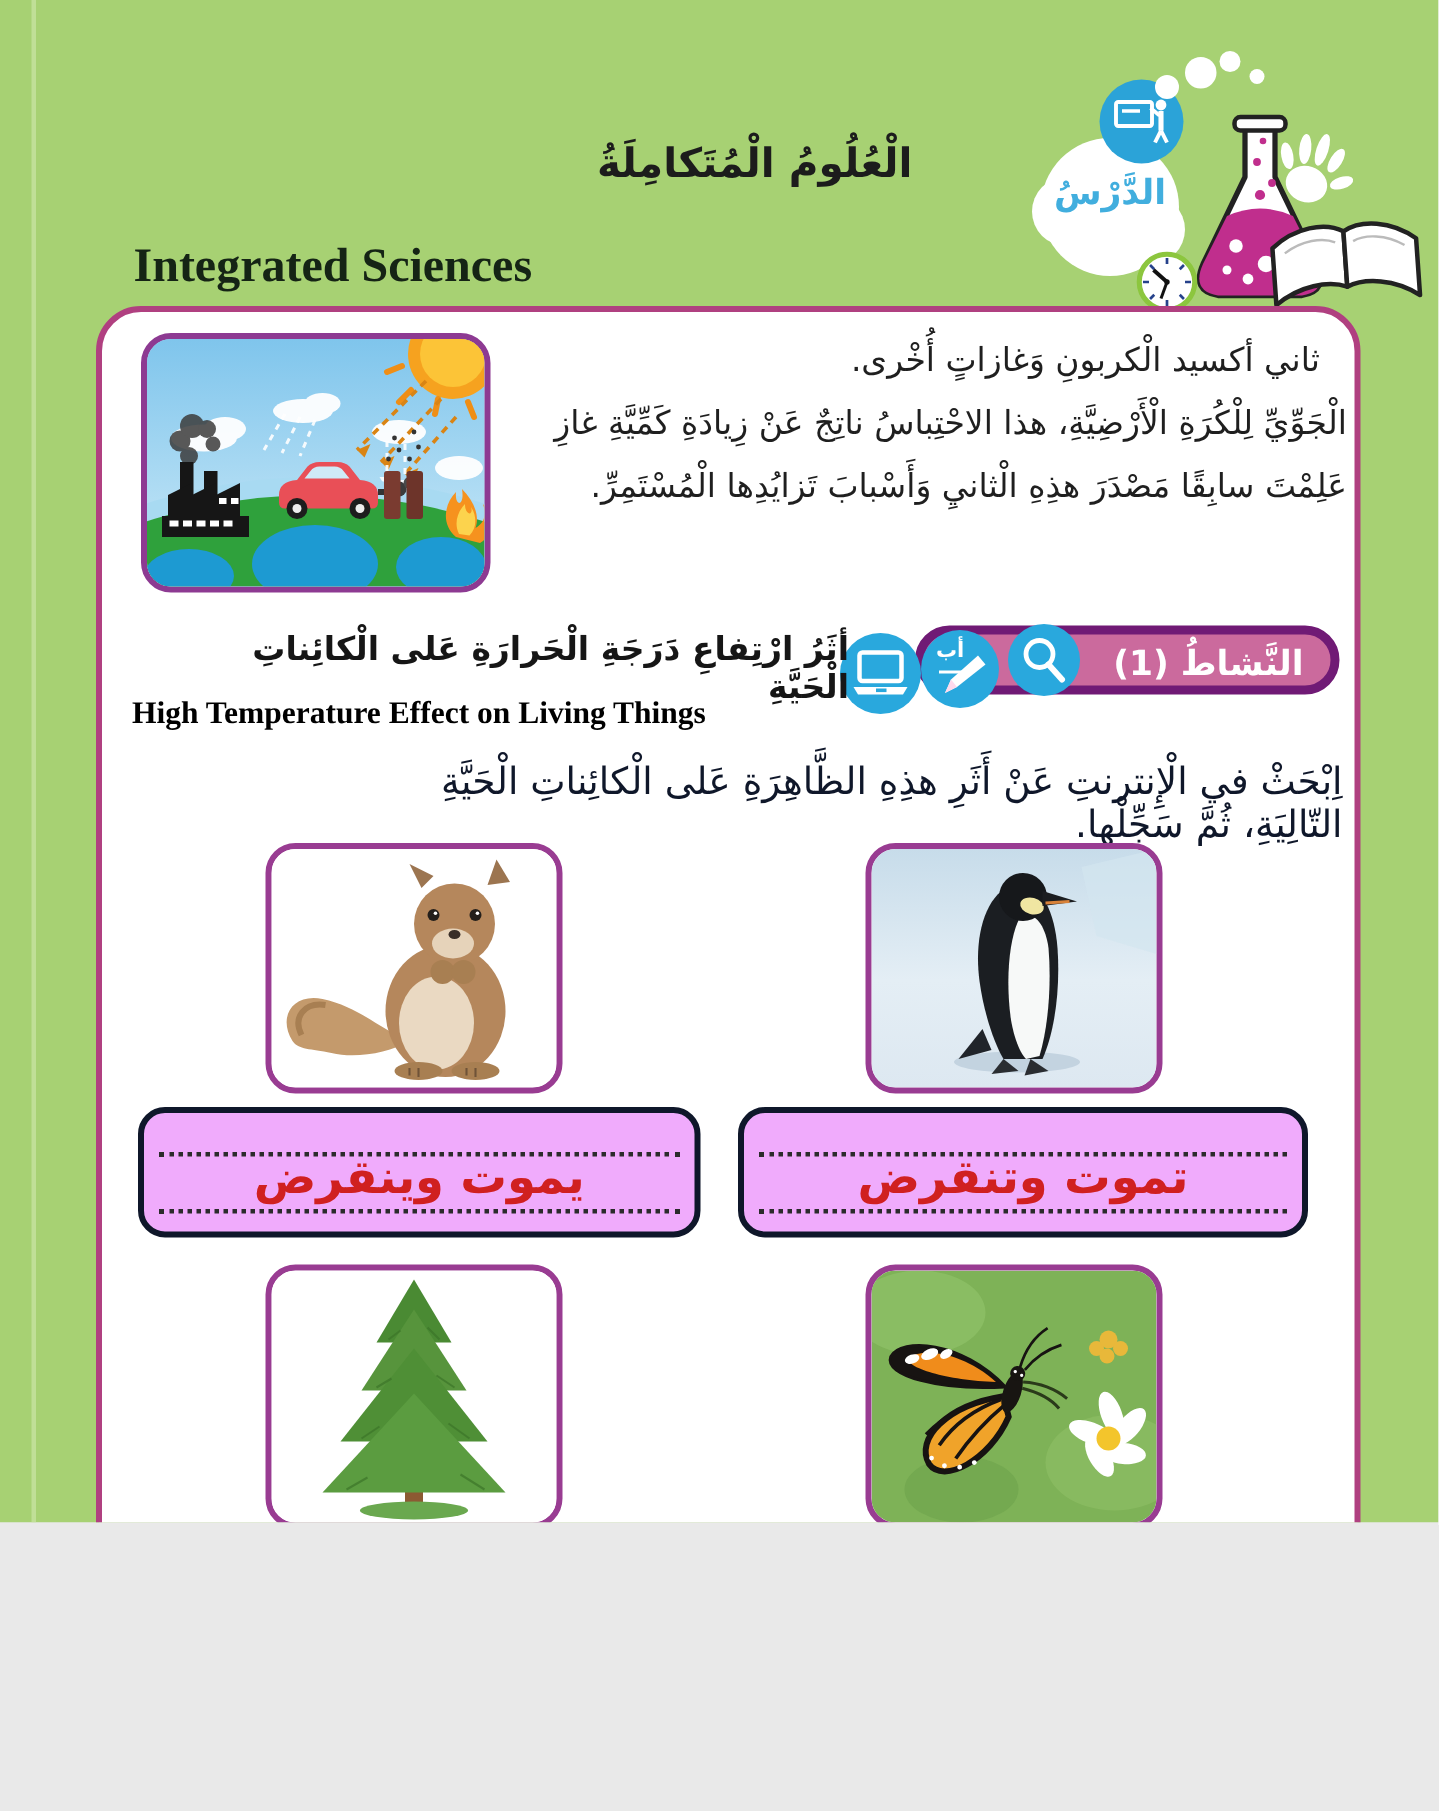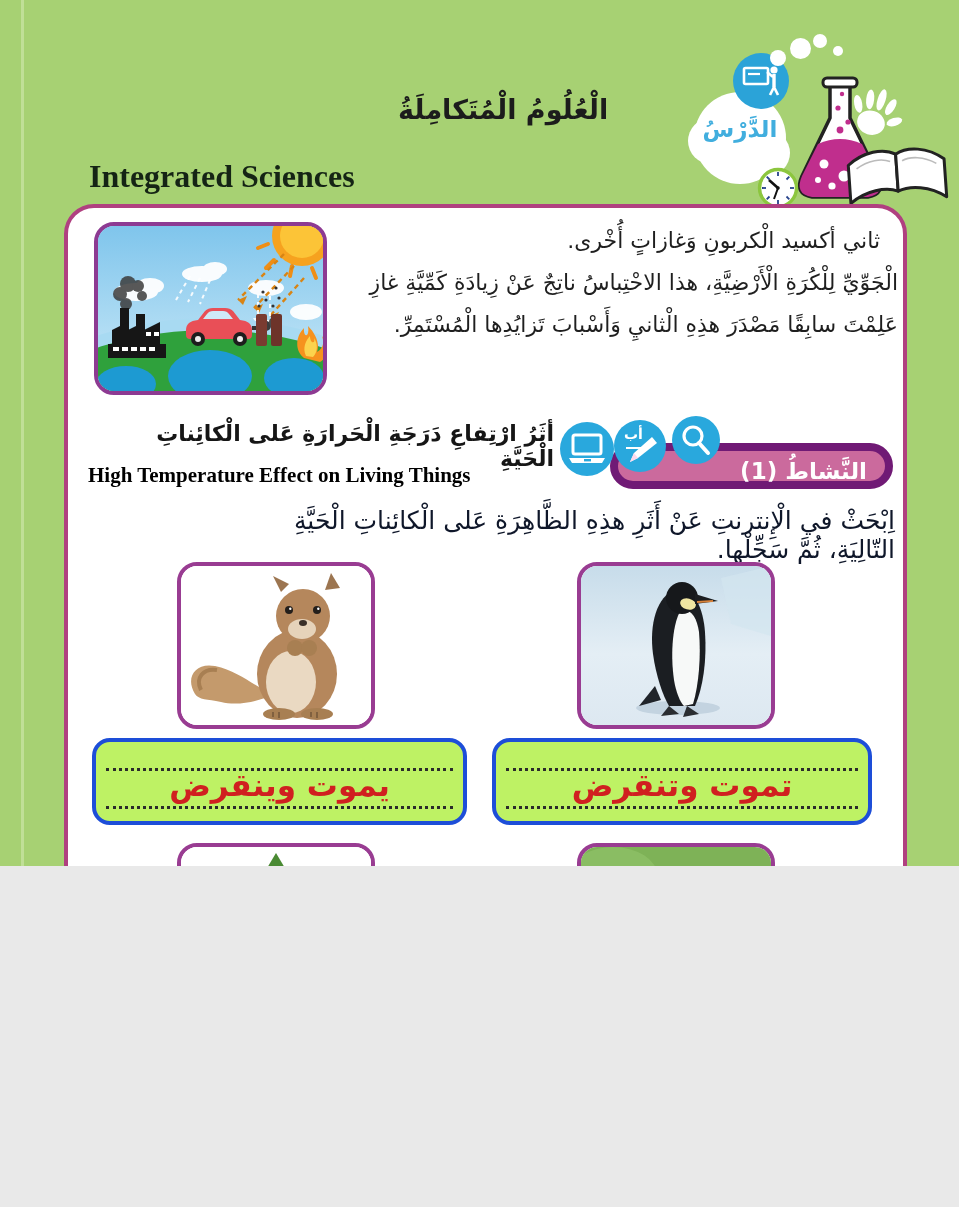--- a/index.html
+++ b/index.html
@@ -1,18 +1,18 @@
 <!DOCTYPE html>
 <html lang="ar"><head>
 <meta charset="utf-8">
 <style>
   * { margin:0; padding:0; box-sizing:border-box; }
   body { background:#e9e9e9; font-family:"DejaVu Sans", sans-serif; }
   .page {
-    position:relative; width:959px; height:866px; margin:0 auto;
+    position:relative; width:959px; height:1015px; margin:0 auto;
     background:#a7d173; overflow:hidden;
   }
   .spine { position:absolute; left:21px; top:0; width:3px; height:100%;
     background:#c0df97; }
 
   
   .title-ar { position:absolute; left:398px; top:94px; width:236px;
     direction:rtl; text-align:left; font-size:27px; font-weight:bold;
     color:#1c1c1c; }
   .title-en { position:absolute; left:89px; top:158px;
@@ -41,52 +41,52 @@
   .earth-illo svg { display:block; }
 
   .intro { position:absolute; left:346px; top:220px; width:552px;
     direction:rtl; }
   .intro span { display:block; text-align:right; font-size:22px;
     line-height:42px; color:#1f1f1f; font-weight:500; }
   .intro span:first-child { padding-right:18px; }
 
   
   .activity-pill { position:absolute; left:610px; top:417px; width:283px;
-    height:46px; background:#cb6a9d; border:8px solid #701a75;
-    border-radius:24px;margin-top:26px; }
+    height:46px; background:#cb6a9d; border:6px solid #701a75;
+    border-radius:24px; }
   .activity-pill span { position:absolute; right:18px; top:0;
     line-height:40px; direction:rtl; color:#fff; font-weight:bold;
     font-size:23px; }
   .icon-circle { position:absolute; border-radius:50%; background:#29a8dd; }
   .ic-search { left:672px; top:416px; width:48px; height:48px; }
   .ic-pencil { left:614px; top:420px; width:52px; height:52px; }
   .ic-laptop { left:560px; top:422px; width:54px; height:54px; }
   .pencil-label { position:absolute; left:10px; top:6px; color:#fff;
     font-weight:bold; font-size:14px; direction:rtl; }
 
-  .activity-title-ar { position:absolute; left:130px; top:421px; width:424px;
+  .activity-title-ar { position:absolute; left:142px; top:421px; width:424px;
     direction:rtl; text-align:right; font-size:22px; font-weight:bold;
     color:#161616; }
   .activity-title-en { position:absolute; left:88px; top:463px;
     font-family:"Liberation Serif", serif; font-weight:bold; font-size:21px;
     color:#000000; }
   .instruction { position:absolute; left:280px; top:506px; width:615px;
     direction:rtl; text-align:right; font-size:25px; color:#0f172a; }
 
   
   .tile { position:absolute; background:#fff; border:4px solid #993c92;
     border-radius:20px; overflow:hidden; }
   .tile svg { display:block; }
   .tile-squirrel { left:177px; top:562px; width:198px; height:167px; }
   .tile-penguin  { left:577px; top:562px; width:198px; height:167px; }
   .tile-tree     { left:177px; top:843px; width:198px; height:176px; }
   .tile-butterfly{ left:577px; top:843px; width:198px; height:176px; }
 
   
-  .answer-box { position:absolute; background:#bef264; border:4px solid #1d4ed8;
+  .answer-box { position:absolute; background:#f0abfc; border:4px solid #0f172a;
     border-radius:18px; }
   .ab-1 { left:92px;  top:738px; width:375px; height:87px; }
   .ab-2 { left:492px; top:738px; width:380px; height:87px; }
   .ab-3 { left:92px;  top:1028px; width:375px; height:90px; }
   .ab-4 { left:492px; top:1028px; width:380px; height:90px; }
   .dots { position:absolute; left:10px; right:10px; height:0;
     border-top:3px dotted #2b2b2b; }
   .answer-text { position:absolute; left:0; right:0; text-align:center;
     direction:rtl; color:#d02020; font-weight:bold; font-size:31px;
     line-height:36px; }

